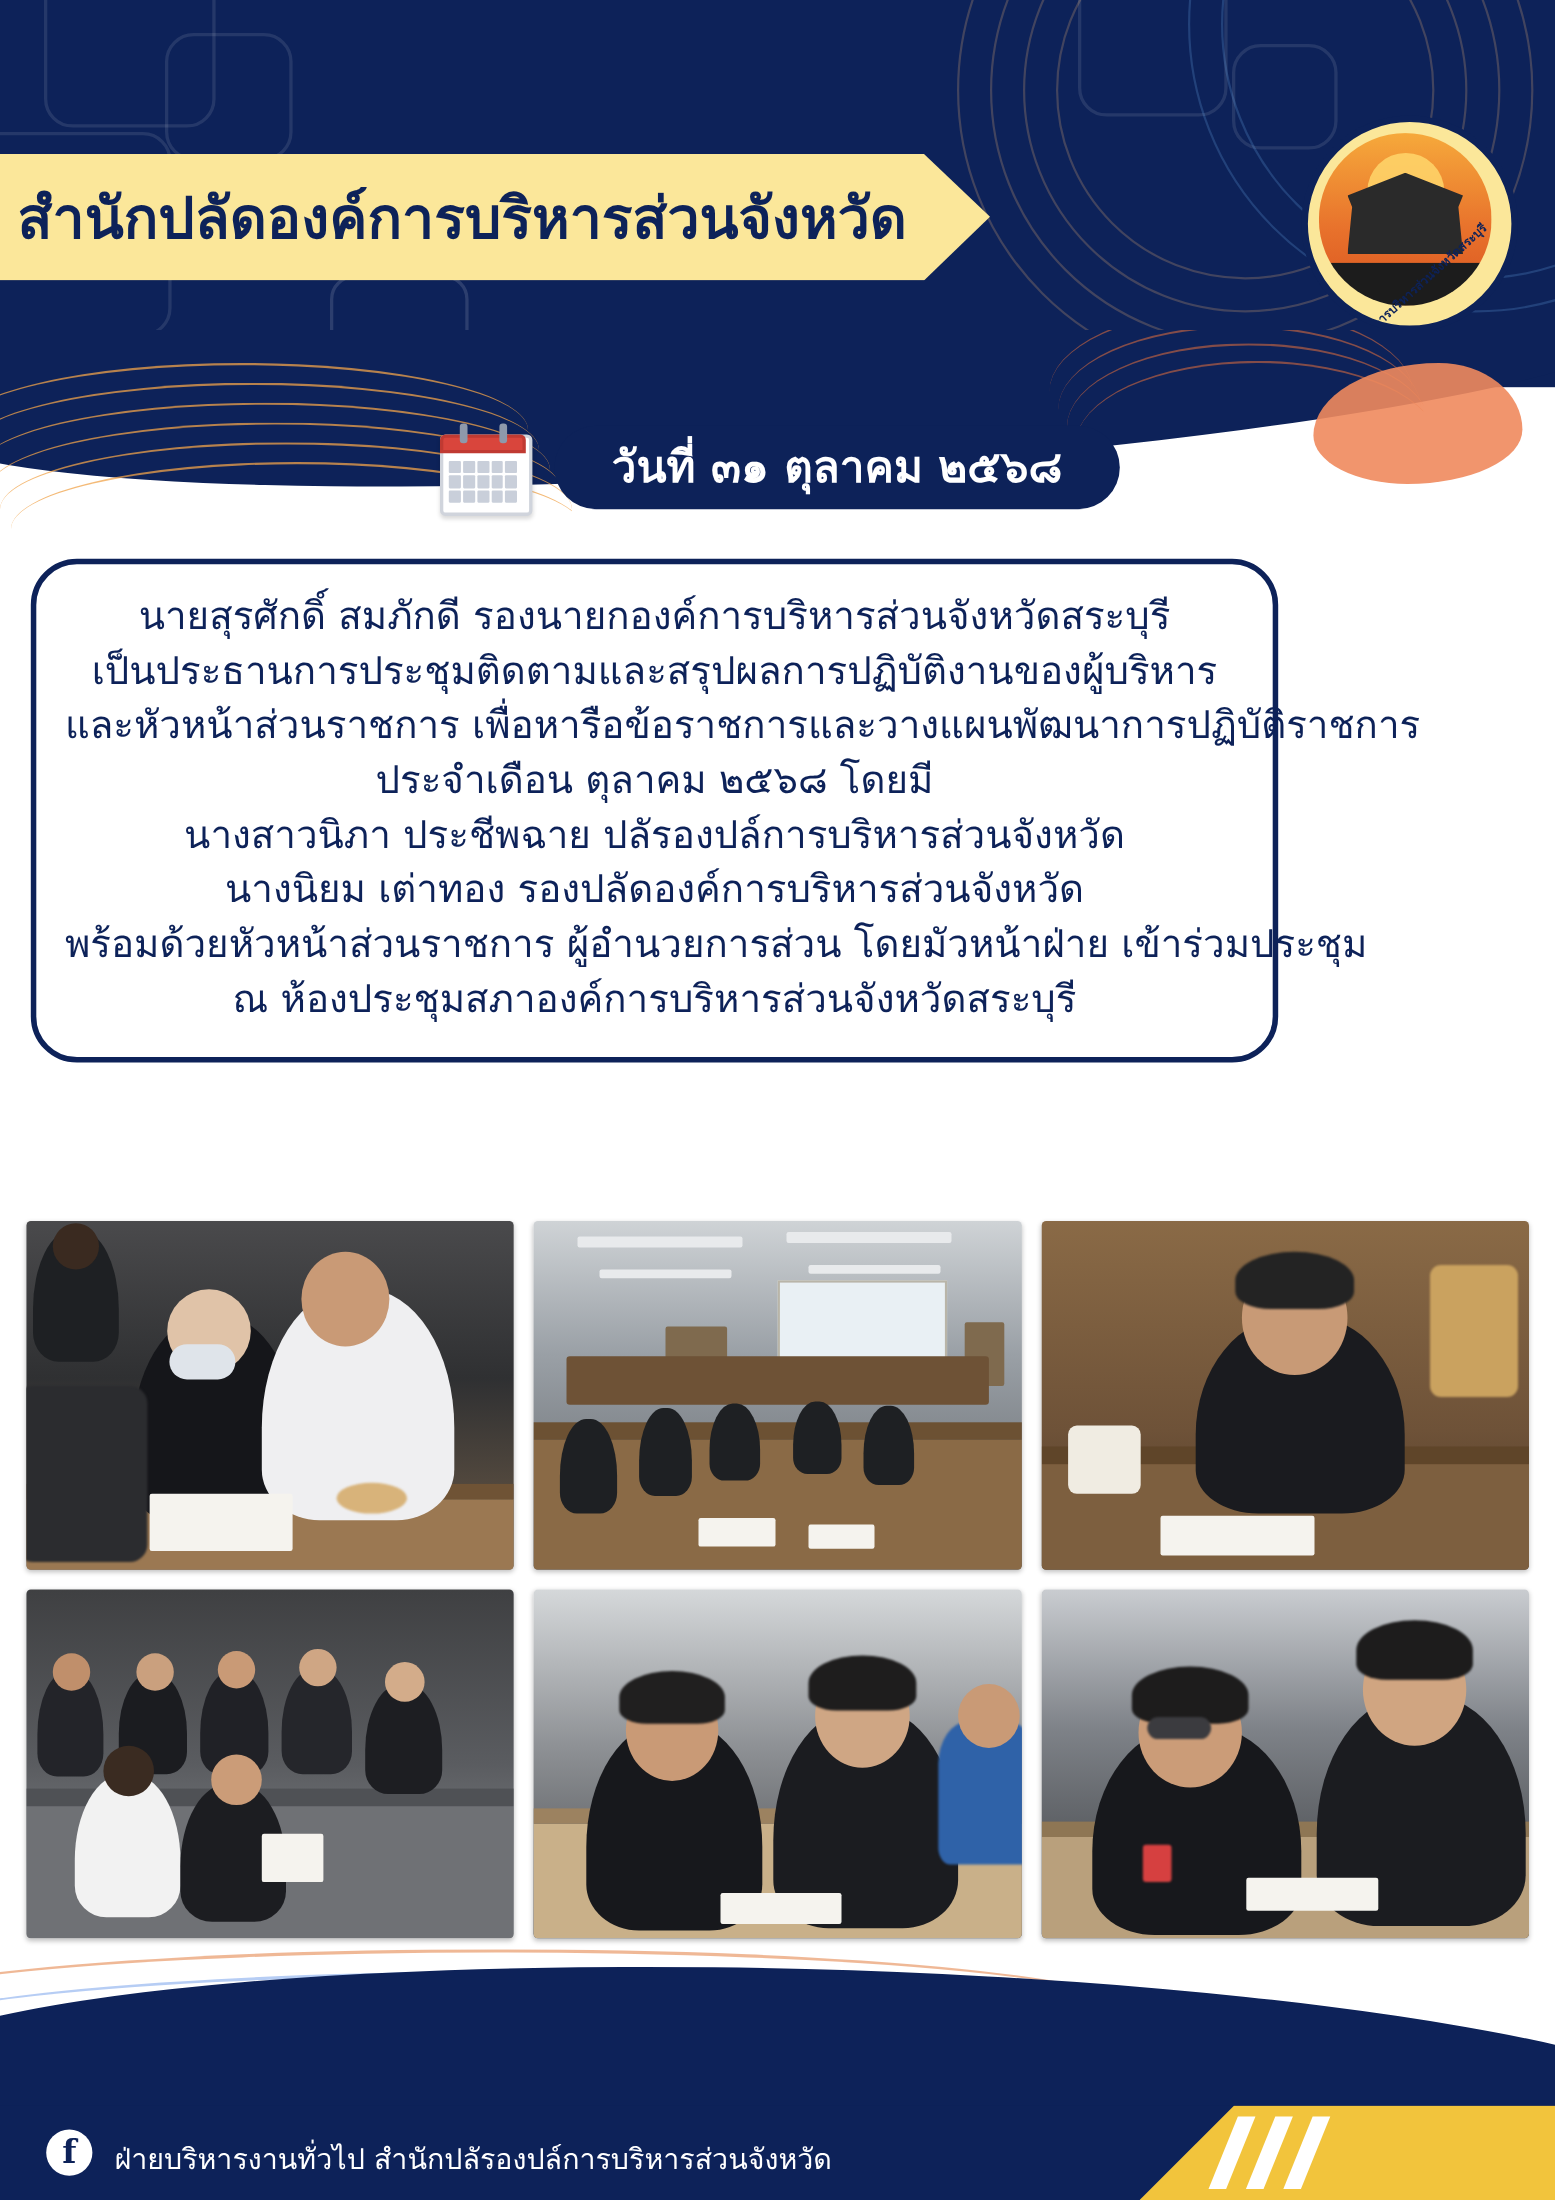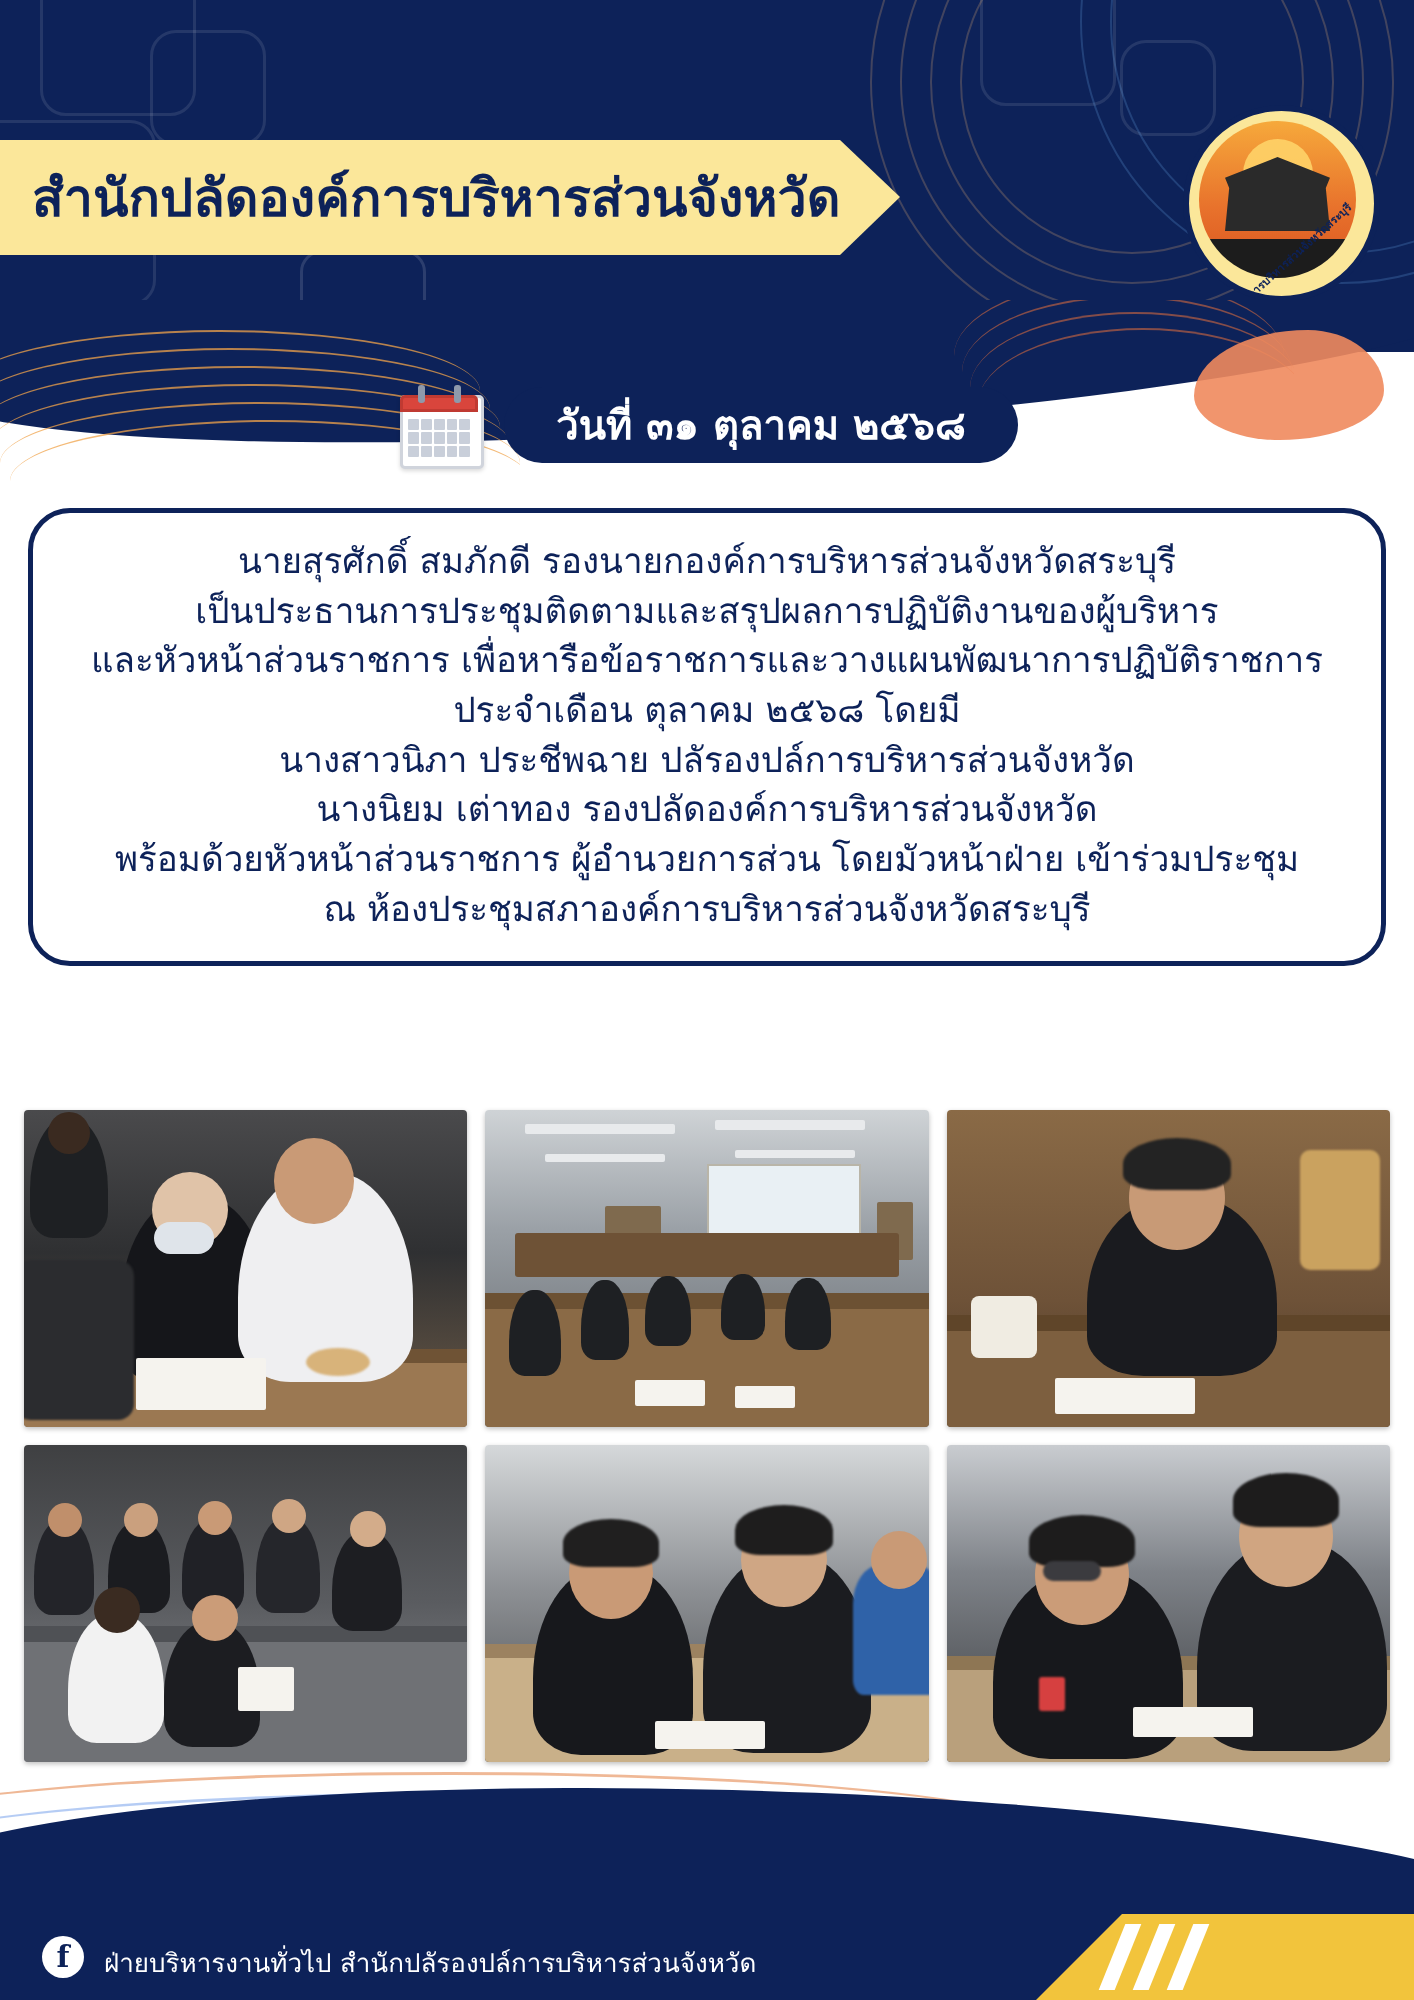--- a/index.html
+++ b/index.html
@@ -63,21 +63,21 @@
     height: 115px;
     background: #fbe79a;
     clip-path: polygon(0 0, 840px 0, 900px 57px, 840px 115px, 0 115px);
     display: flex;
     align-items: center;
   }
   .yellow-band-text {
     color: #0d2259;
     font-size: 52px;
     font-weight: bold;
-    padding-left: 32px;
+    padding-left: 16px;
   }
   .logo {
     position: absolute;
     right: 34px; top: 105px;
     width: 185px; height: 185px;
     border-radius: 50%;
     background: #fbe79a;
     border: 6px solid #0d2259;
     overflow: hidden;
   }
@@ -233,21 +233,21 @@
     font-weight: bold;
     padding: 16px 52px;
     border-radius: 44px;
     line-height: 1.1;
   }
 
   
   .text-box {
     position: absolute;
     left: 28px; top: 508px;
-    width: 1358px;
+    width: 1134px;
     box-sizing: border-box;
     border: 5px solid #0d2259;
     border-radius: 42px;
     background: #ffffff;
     padding: 24px 26px 26px 26px;
     text-align: center;
   }
   .text-box p {
     margin: 0;
     color: #0d2259;

